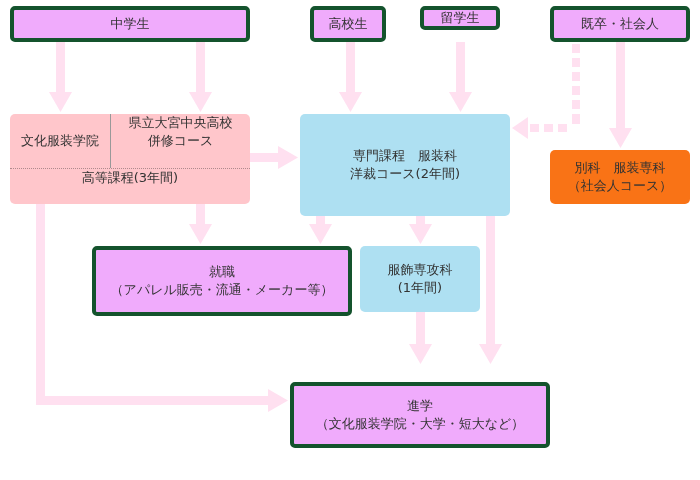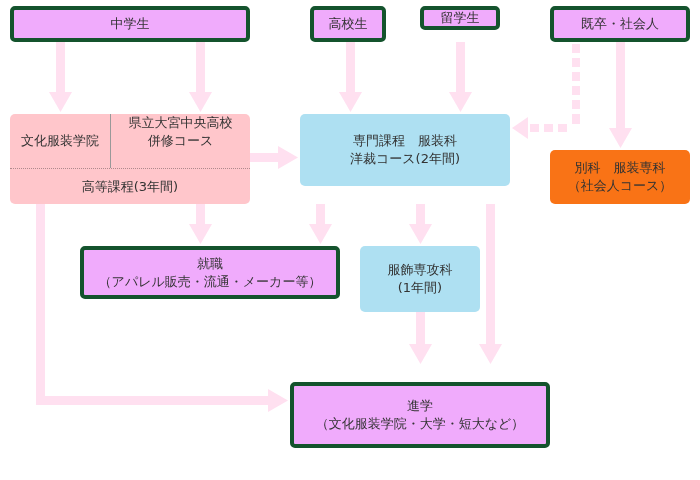--- a/index.html
+++ b/index.html
@@ -113,36 +113,36 @@
 <div class="box pink" style="left:10px;top:114px;width:240px;height:90px;display:block;">
   <div style="position:absolute;left:0;top:0;width:100px;height:54px;display:flex;align-items:center;justify-content:center;">
     <span>文化服装学院</span>
   </div>
   <div style="position:absolute;left:100px;top:0;width:1px;height:54px;background:#999;"></div>
   <div class="txt" style="position:absolute;left:101px;top:0;width:139px;height:54px;display:flex;align-items:flex-start;justify-content:center;">
     <span>県立大宮中央高校
 併修コース</span>
   </div>
   <div style="position:absolute;left:0;top:54px;width:240px;height:0;border-top:1px dotted #b08a8d;"></div>
-  <div style="position:absolute;left:0;top:55px;width:240px;height:35px;display:flex;align-items:center;justify-content:center;">
+  <div style="position:absolute;left:0;top:55px;width:240px;height:35px;display:flex;justify-content:center;">
     <span>高等課程(3年間)</span>
   </div>
 </div>
 
-<div class="box blue txt" style="left:300px;top:114px;width:210px;height:72px;">
+<div class="box blue txt" style="left:300px;top:114px;width:210px;height:102px;">
   <span>専門課程　服装科
 洋裁コース(2年間)</span>
 </div>
 
 <div class="box green txt" style="left:550px;top:150px;width:140px;height:54px;">
   <span>別科　服装専科
 （社会人コース）</span>
 </div>
 
-<div class="box outline txt" style="left:80px;top:246px;width:260px;height:53px;">
+<div class="box outline txt" style="left:92px;top:246px;width:260px;height:70px;">
   <span>就職
 （アパレル販売・流通・メーカー等）</span>
 </div>
 
 <div class="box blue txt" style="left:360px;top:246px;width:120px;height:66px;">
   <span>服飾専攻科
 (1年間)</span>
 </div>
 
 <div class="box outline txt" style="left:290px;top:382px;width:260px;height:66px;">

